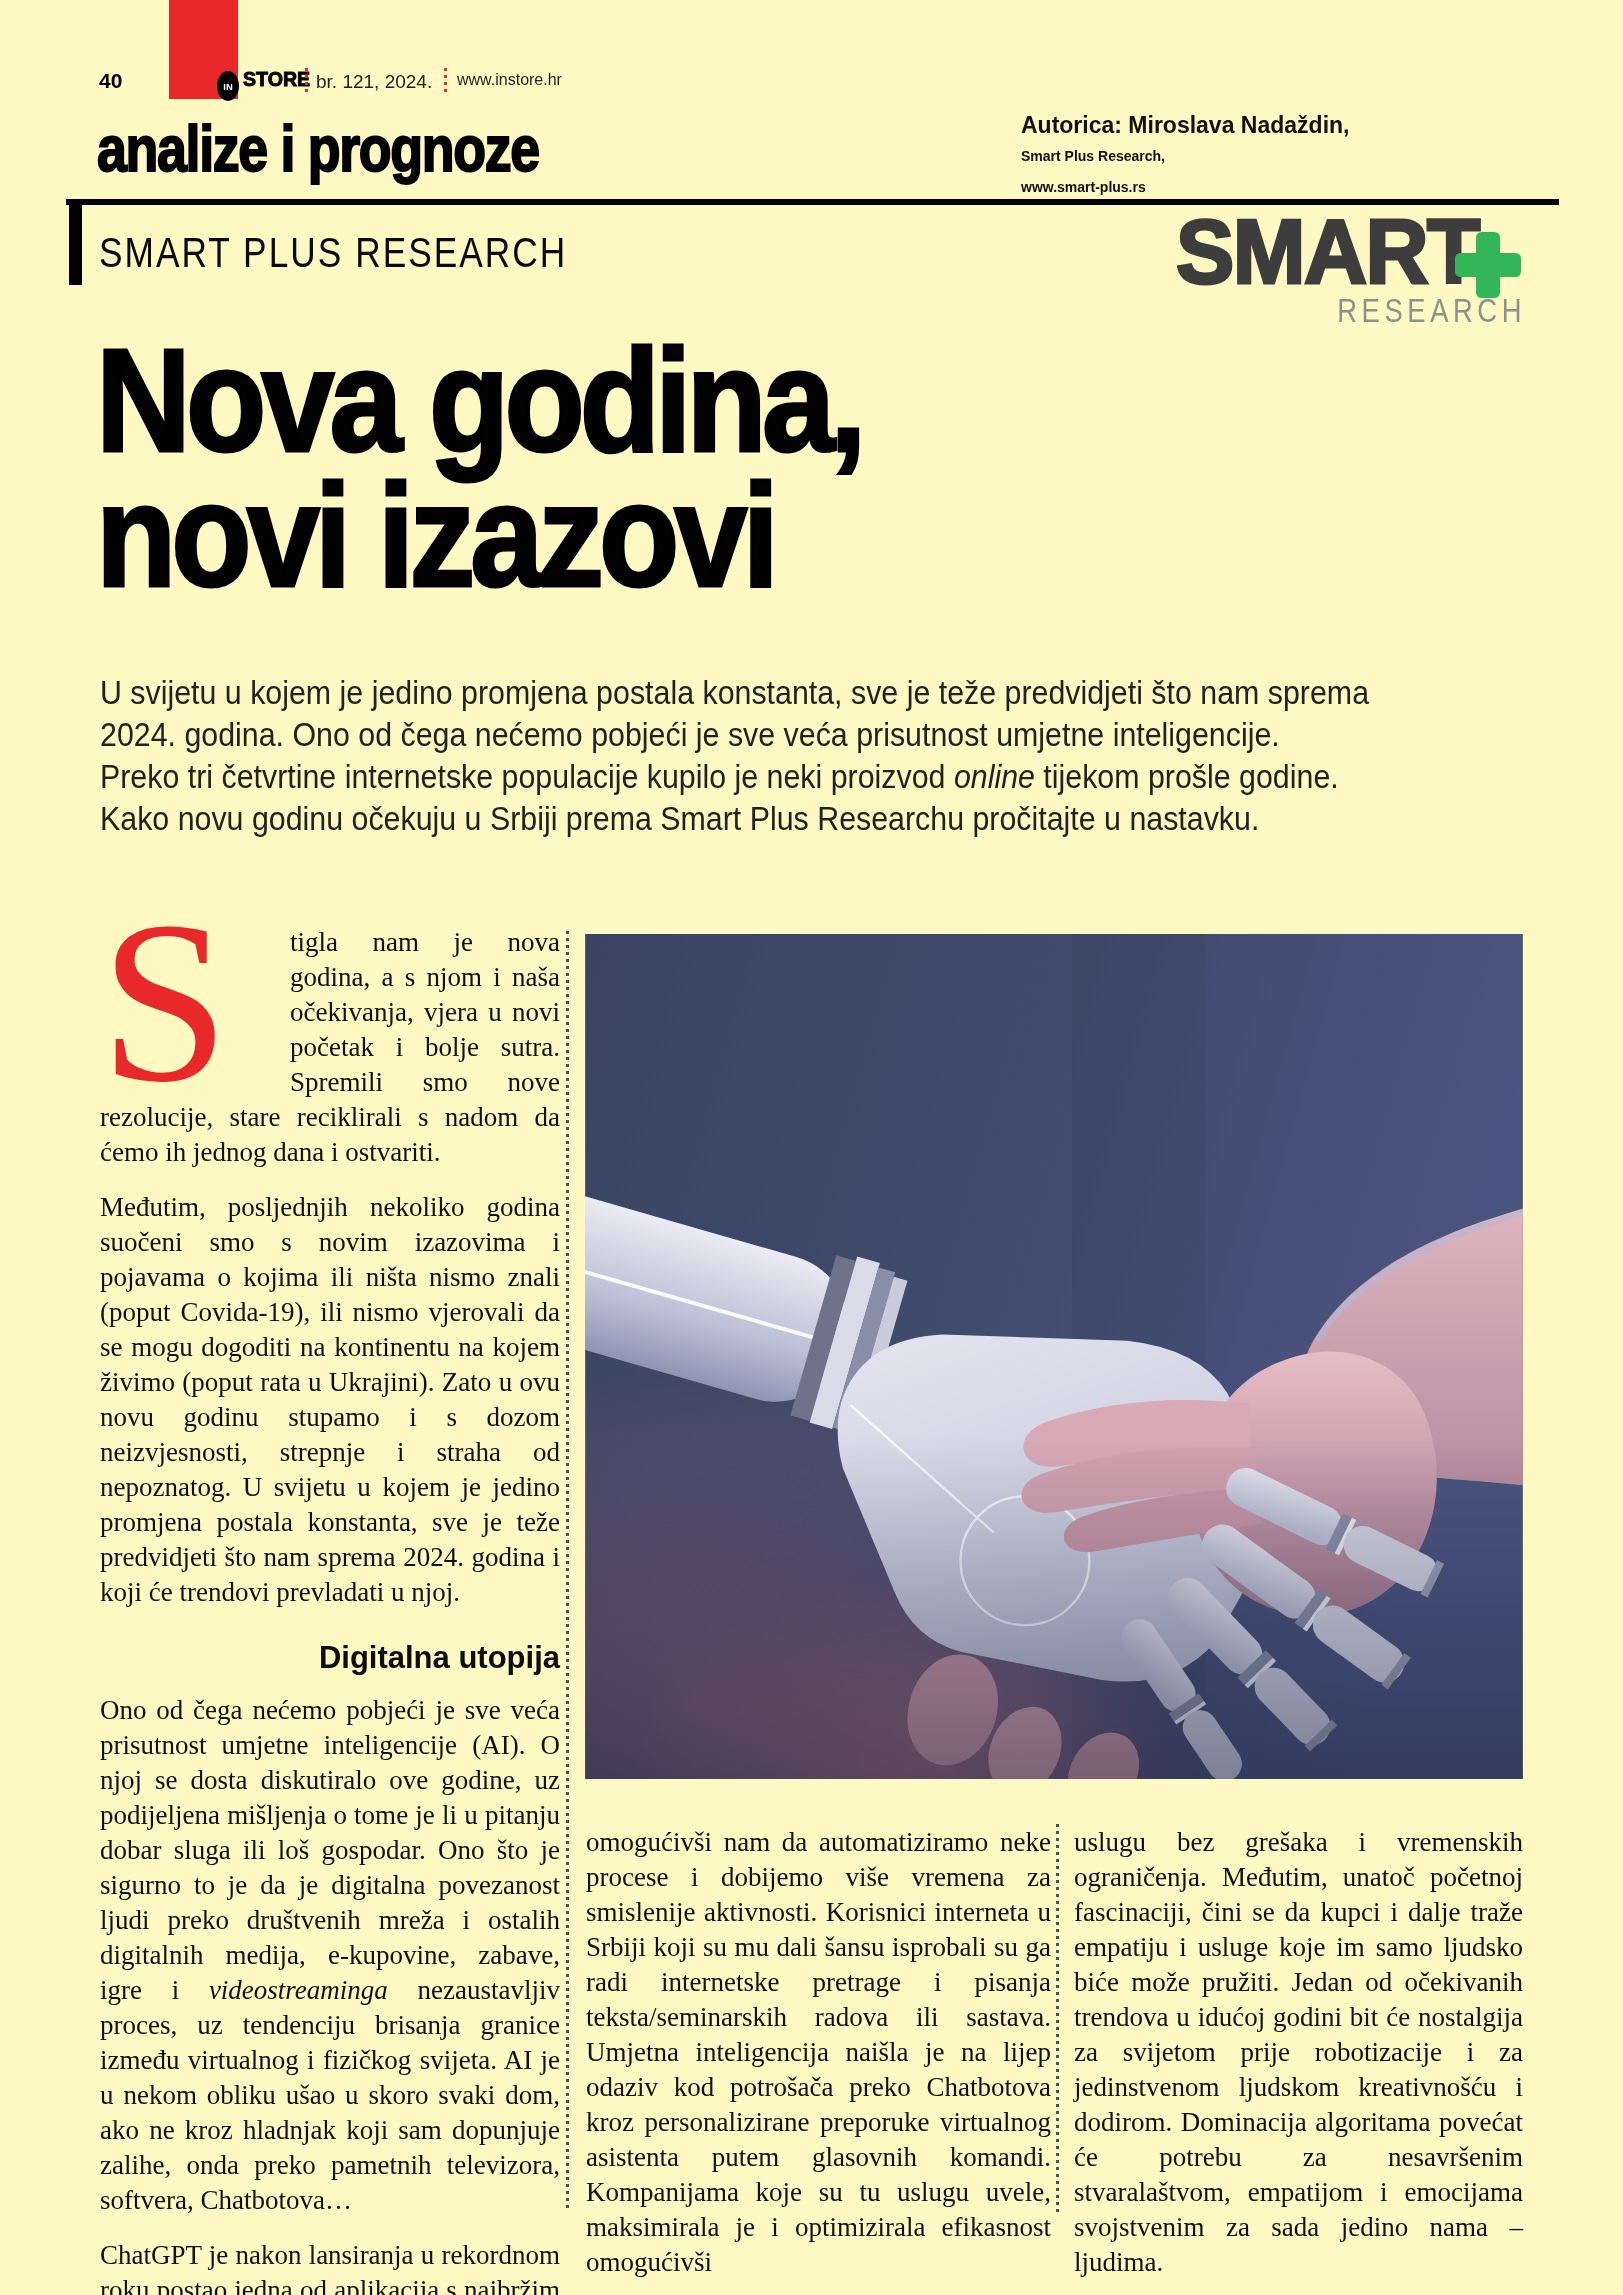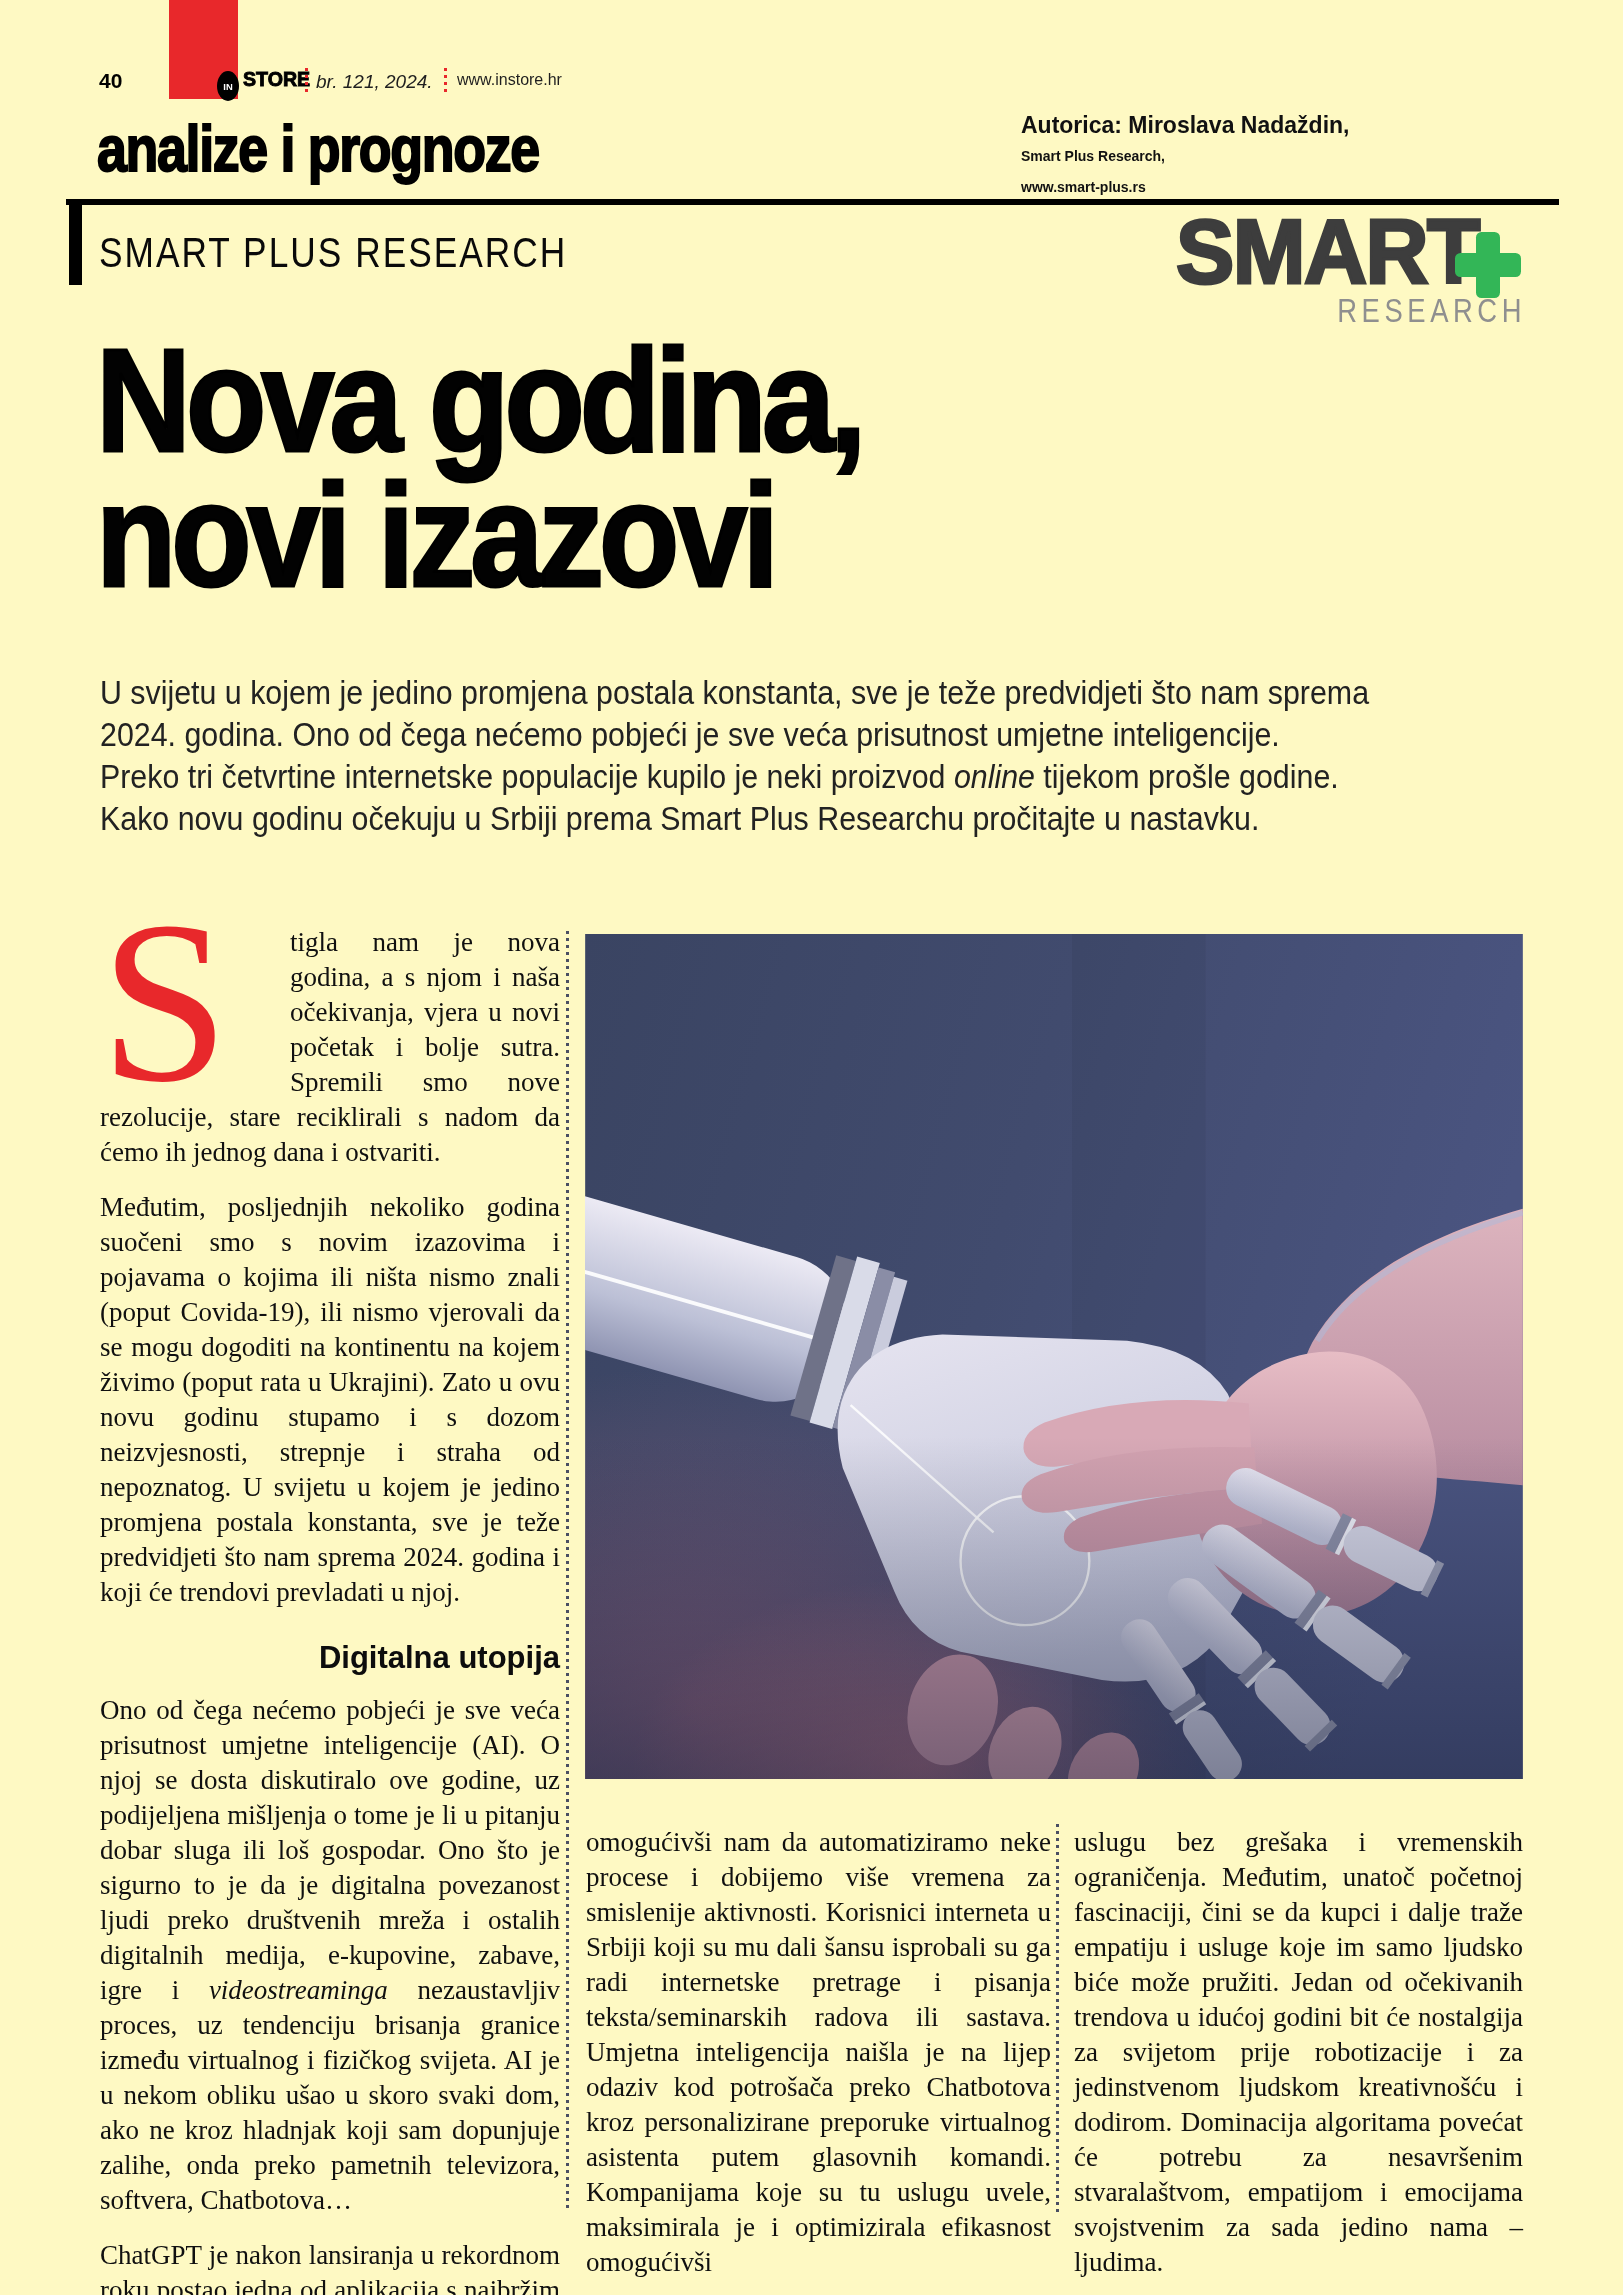--- a/index.html
+++ b/index.html
@@ -9,21 +9,21 @@
   }
   
   .pagenum{position:absolute;left:99px;top:69px;font-size:21px;font-weight:700;color:#000;}
   .brand-red-rect{position:absolute;left:169px;top:0;width:69px;height:99px;background:#e8282b;}
   .brand-circle{position:absolute;left:217px;top:71px;width:22px;height:30px;border-radius:50%;
     background:#000;color:#fff;font-size:9.4px;font-weight:700;display:flex;align-items:center;justify-content:center;}
   .brand-store{position:absolute;left:243px;top:68px;font-size:19.6px;font-weight:700;
     -webkit-text-stroke:0.9px #000;letter-spacing:0;color:#000;}
   .hdr-dotsep{position:absolute;width:3.1px;height:25px;top:68px;
     background-image:repeating-linear-gradient(to bottom,#e8282b 0 3.1px,transparent 3.1px 7px);}
-  .hdr-issue{position:absolute;left:316px;top:71px;font-size:19px;color:#1f1f1f;font-style:italic;}
+  .hdr-issue{position:absolute;left:316px;top:71px;font-size:19px;color:#1f1f1f;}
   .hdr-site{position:absolute;left:457px;top:71px;font-size:16px;color:#1f1f1f;}
   .section-title{position:absolute;left:97px;top:112px;font-size:64px;font-weight:700;color:#000;
     -webkit-text-stroke:2px #000;letter-spacing:-1.6px;white-space:nowrap;
     transform:scaleX(.84);transform-origin:left top;}
   .author{position:absolute;left:1021px;width:510px;top:110px;text-align:left;color:#111;line-height:31px;}
   .author .a1{font-size:23px;font-weight:700;}
   .author .a2,.author .a3{font-size:14px;font-weight:700;}
   .rule{position:absolute;left:66px;top:199px;width:1493px;height:5.5px;background:#000;}
   .kicker-bar{position:absolute;left:69px;top:203px;width:13.4px;height:82px;background:#000;}
   .kicker{position:absolute;left:99px;top:229px;font-size:42px;font-weight:400;color:#0a0a0a;

